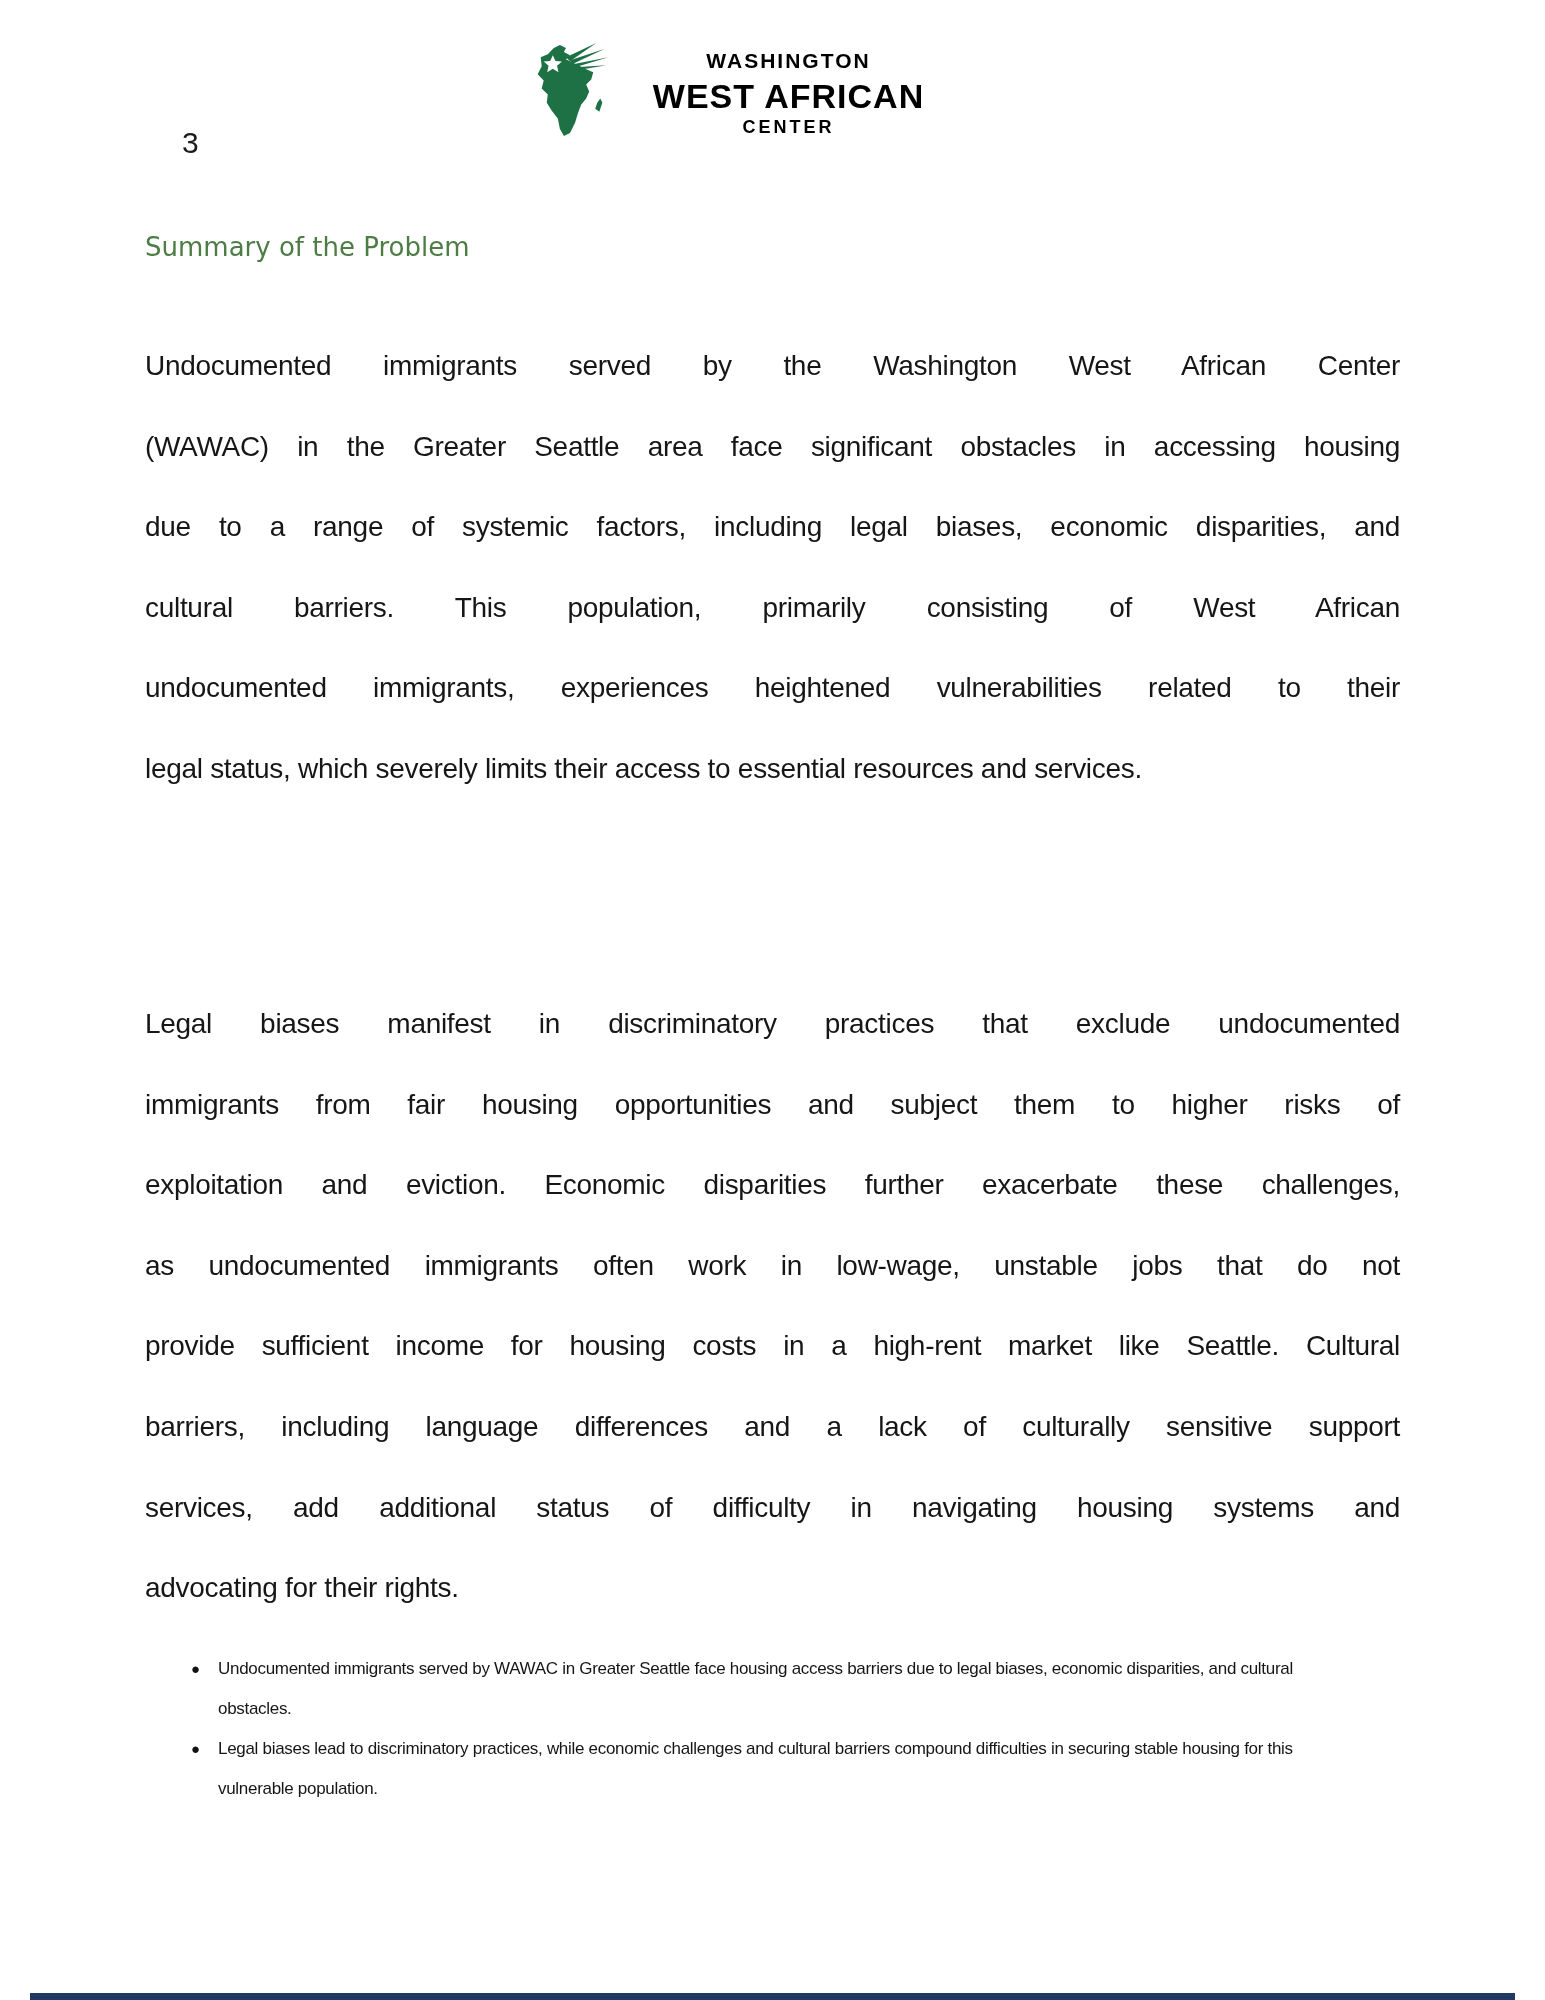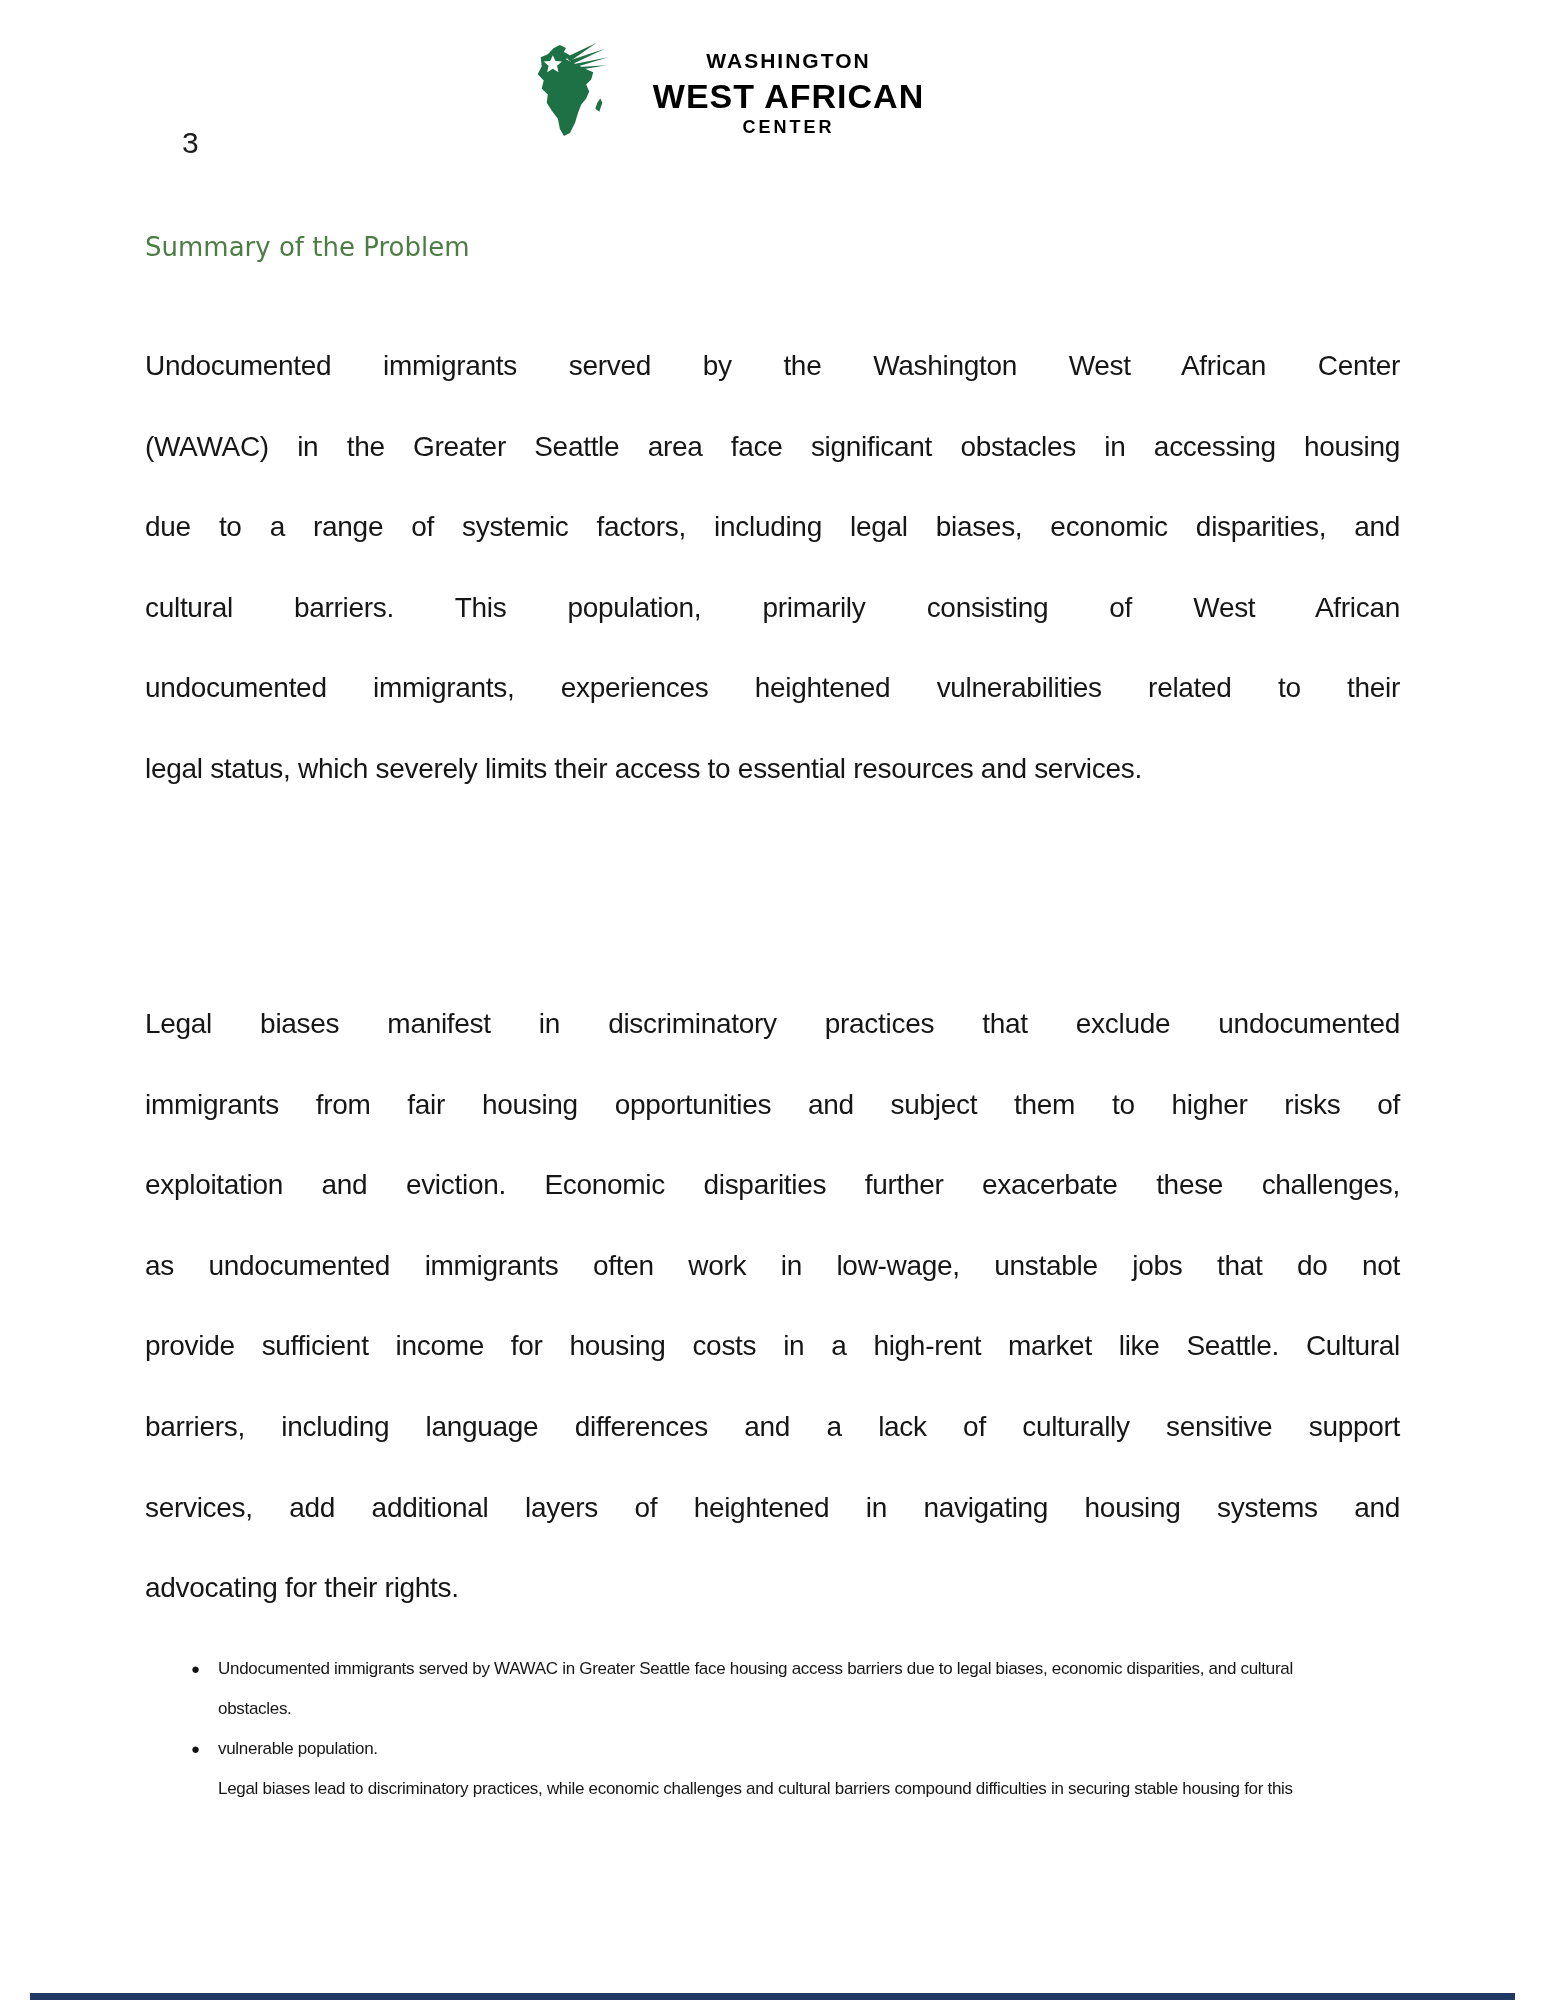--- a/index.html
+++ b/index.html
@@ -102,35 +102,35 @@
       <div class="line last">legal status, which severely limits their access to essential resources and services.</div>
     </div>
 
   <div class="para para2">
       <div class="line">Legal biases manifest in discriminatory practices that exclude undocumented</div>
       <div class="line">immigrants from fair housing opportunities and subject them to higher risks of</div>
       <div class="line">exploitation and eviction. Economic disparities further exacerbate these challenges,</div>
       <div class="line">as undocumented immigrants often work in low-wage, unstable jobs that do not</div>
       <div class="line">provide sufficient income for housing costs in a high-rent market like Seattle. Cultural</div>
       <div class="line">barriers, including language differences and a lack of culturally sensitive support</div>
-      <div class="line">services, add additional layers of heightened in navigating housing systems and</div>
+      <div class="line">services, add additional status of difficulty in navigating housing systems and</div>
       <div class="line last">advocating for their rights.</div>
     </div>
 
   <div class="bullet bullet1">
     <span class="bullet-marker">●</span>
     <div class="bullet-text">
         <div class="line">Undocumented immigrants served by WAWAC in Greater Seattle face housing access barriers due to legal biases, economic disparities, and cultural</div>
         <div class="line last">obstacles.</div>
       </div>
   </div>
 
   <div class="bullet bullet2">
     <span class="bullet-marker">●</span>
     <div class="bullet-text">
+        <div class="line">Legal biases lead to discriminatory practices, while economic challenges and cultural barriers compound difficulties in securing stable housing for this</div>
         <div class="line last">vulnerable population.</div>
-        <div class="line">Legal biases lead to discriminatory practices, while economic challenges and cultural barriers compound difficulties in securing stable housing for this</div>
       </div>
   </div>
 
   <div class="footer-bar" style="background: rgb(31, 56, 100);"></div>
 
 </div>
 
 </body></html>

